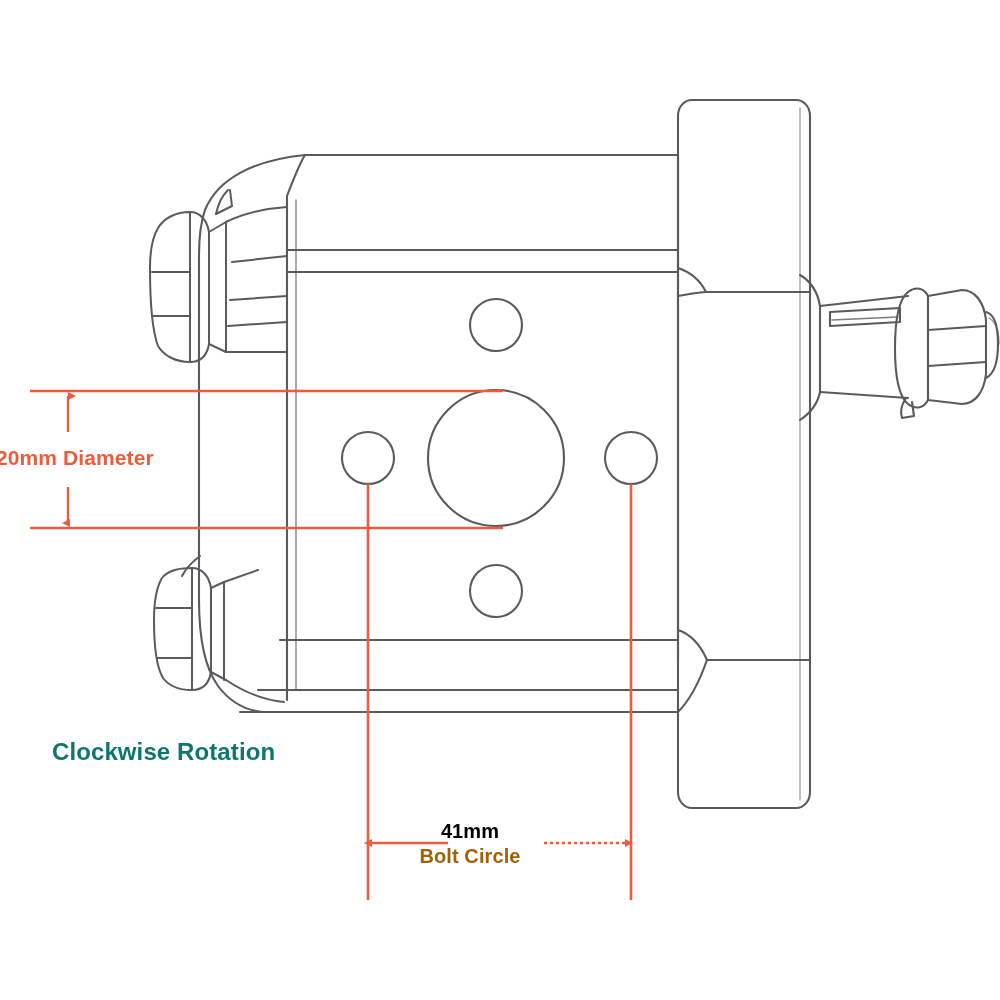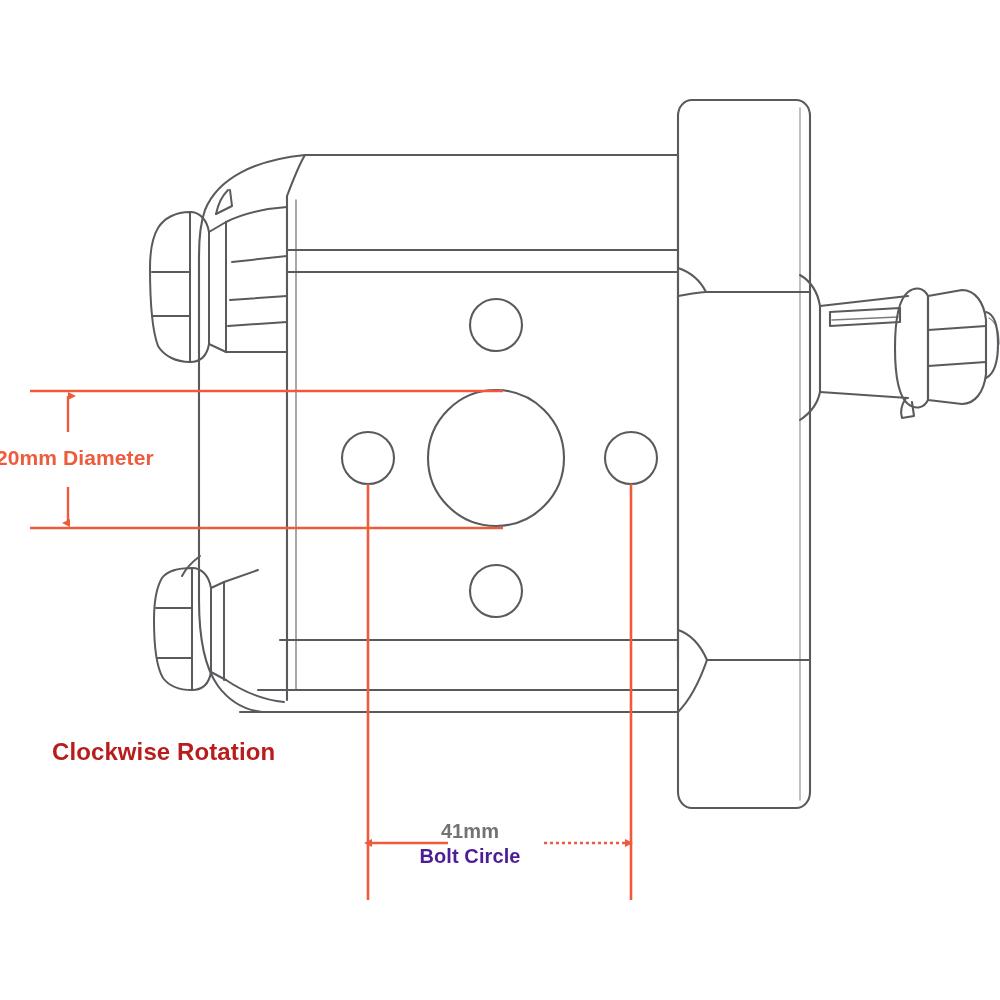--- a/index.html
+++ b/index.html
@@ -40,35 +40,35 @@
   #label-diameter {
     left: -4px;
     top: 446px;
     font-size: 21px;
     color: #EE5B3C;
   }
   #label-rotation {
     left: 52px;
     top: 738px;
     font-size: 24px;
-    color: #b91c1c;
+    color: #0f766e;
   }
   #label-boltcircle-value {
     left: 470px;
     top: 820px;
     font-size: 20px;
-    color: #737373;
+    color: #000000;
     text-align: center;
     transform: translateX(-50%);
   }
   #label-boltcircle-sub {
     left: 470px;
     top: 845px;
     font-size: 20px;
-    color: #4c1d95;
+    color: #a16207;
     transform: translateX(-50%);
   }
 </style>
 </head>
 <body>
 
 <div id="drawing-root">
 
   <svg class="drawing-canvas" viewBox="0 0 1000 1000" xmlns="http://www.w3.org/2000/svg">
 

